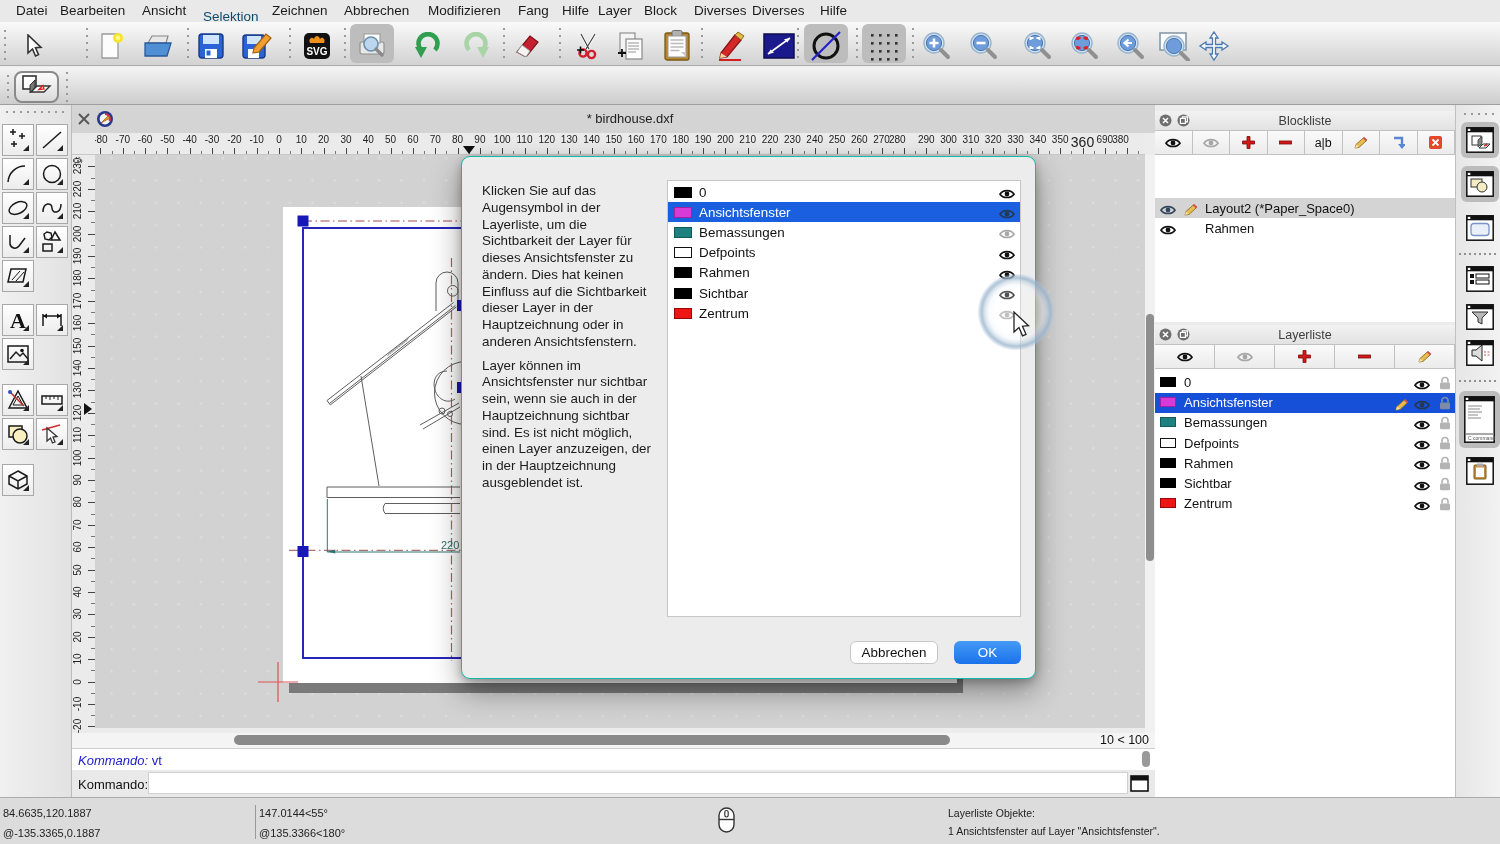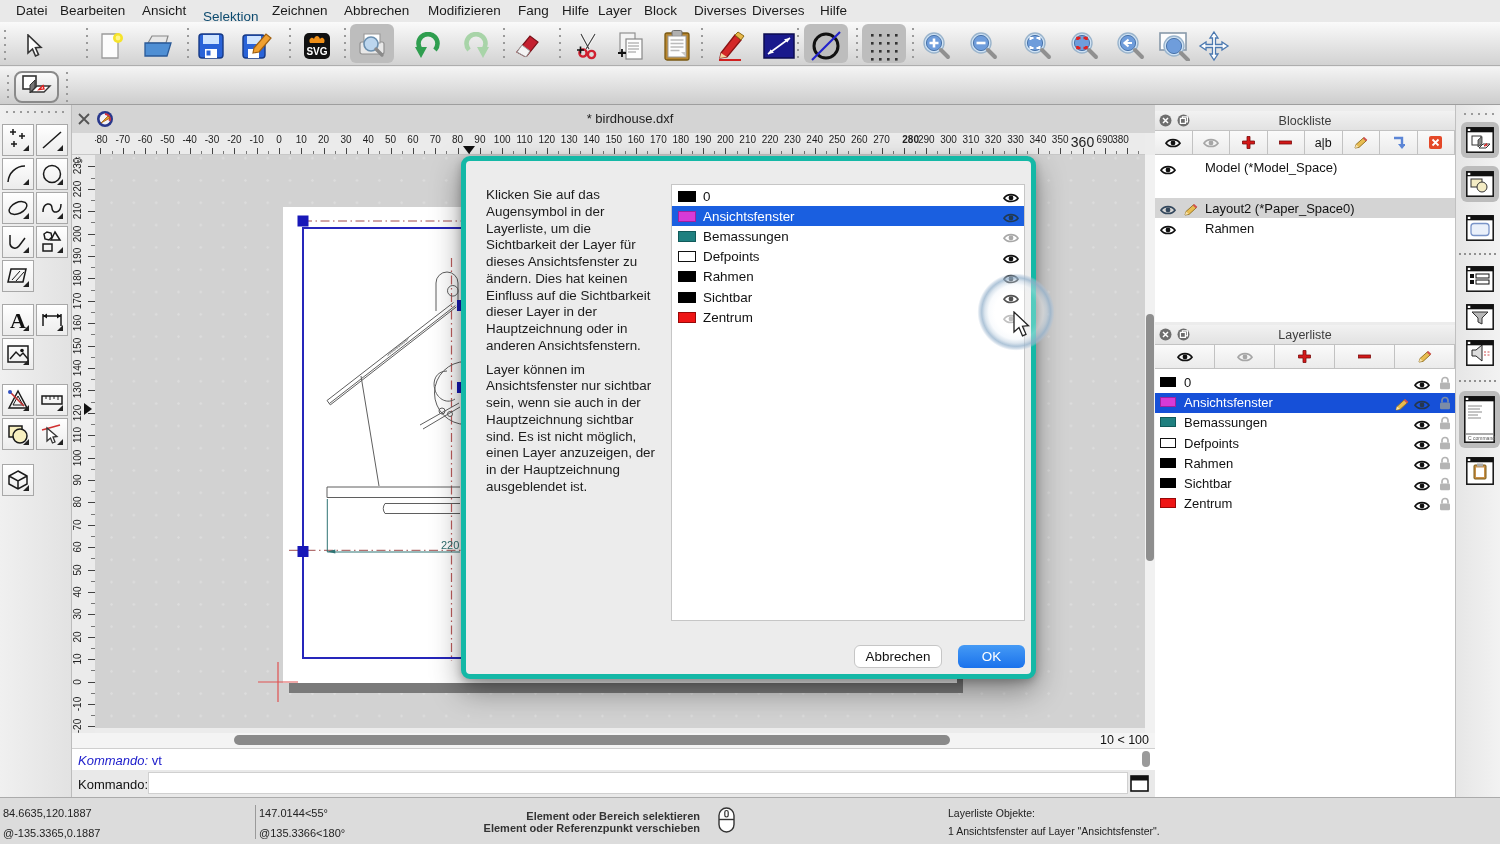--- a/index.html
+++ b/index.html
@@ -409,21 +409,21 @@
 <div class="abs" style="left:730.8px;top:18px;width:1px;height:4px;background:#777;"></div>
 <div class="abs" style="left:727.0px;top:1px;width:30px;text-align:center;font-size:10px;color:#222;">250</div>
 <div class="abs" style="left:742.0px;top:15px;width:1px;height:7px;background:#444;"></div>
 <div class="abs" style="left:753.2px;top:18px;width:1px;height:4px;background:#777;"></div>
 <div class="abs" style="left:749.3px;top:1px;width:30px;text-align:center;font-size:10px;color:#222;">260</div>
 <div class="abs" style="left:764.3px;top:15px;width:1px;height:7px;background:#444;"></div>
 <div class="abs" style="left:775.5px;top:18px;width:1px;height:4px;background:#777;"></div>
 <div class="abs" style="left:771.6px;top:1px;width:30px;text-align:center;font-size:10px;color:#222;">270</div>
 <div class="abs" style="left:786.6px;top:15px;width:1px;height:7px;background:#444;"></div>
 <div class="abs" style="left:797.8px;top:18px;width:1px;height:4px;background:#777;"></div>
-<div class="abs" style="left:794.0px;top:1px;width:30px;text-align:right;font-size:10px;color:#222;font-weight:bold;">280</div>
+<div class="abs" style="left:794.0px;top:1px;width:30px;text-align:left;font-size:10px;color:#222;">280</div>
 <div class="abs" style="left:809.0px;top:15px;width:1px;height:7px;background:#444;"></div>
 <div class="abs" style="left:820.1px;top:18px;width:1px;height:4px;background:#777;"></div>
 <div class="abs" style="left:816.3px;top:1px;width:30px;text-align:center;font-size:10px;color:#222;">290</div>
 <div class="abs" style="left:831.3px;top:15px;width:1px;height:7px;background:#444;"></div>
 <div class="abs" style="left:842.4px;top:18px;width:1px;height:4px;background:#777;"></div>
 <div class="abs" style="left:838.6px;top:1px;width:30px;text-align:center;font-size:10px;color:#222;">300</div>
 <div class="abs" style="left:853.6px;top:15px;width:1px;height:7px;background:#444;"></div>
 <div class="abs" style="left:864.8px;top:18px;width:1px;height:4px;background:#777;"></div>
 <div class="abs" style="left:860.9px;top:1px;width:30px;text-align:center;font-size:10px;color:#222;">310</div>
 <div class="abs" style="left:875.9px;top:15px;width:1px;height:7px;background:#444;"></div>
@@ -645,27 +645,20 @@
       </svg>
     </div>
 <div style="flex:1;border:1px solid #c2c2c2;border-left-width:0;background:linear-gradient(#fafafa,#ebebeb);display:flex;align-items:center;justify-content:center;">
       <svg width="15" height="15" viewBox="0 0 15 15">
         <rect x="1" y="1" width="13" height="13" rx="2" fill="#e44828"></rect>
         <path d="M4.5,4.5 l6,6 M10.5,4.5 l-6,6" stroke="#fff" stroke-width="1.8"></path>
       </svg>
     </div>
 </div>
 <div class="abs" style="left:1155px;top:155px;width:300px;height:167px;background:#fff;">
-<div class="abs" style="left:0;top:2.5px;width:300px;height:20.3px;">
-      <span class="abs" style="left:5px;top:4px;"><svg width="16" height="12" viewBox="0 0 16 12">
-          <path d="M1,6.2 C4,1.4 12,1.4 15,6.2 C12,10.6 4,10.6 1,6.2 Z" fill="none" stroke="#111" stroke-width="1.7"></path>
-          <circle cx="8" cy="6" r="2.4" fill="#111"></circle>
-        </svg></span>
-      <span class="abs" style="left:50px;top:2.5px;font-size:13px;color:#111;">Model (*Model_Space)</span>
-    </div>
 <div class="abs" style="left:0;top:43.1px;width:300px;height:20.3px;background:#d4d4d4;">
       <span class="abs" style="left:5px;top:4px;"><svg width="16" height="12" viewBox="0 0 16 12">
           <path d="M1,6.2 C4,1.4 12,1.4 15,6.2 C12,10.6 4,10.6 1,6.2 Z" fill="none" stroke="#33475c" stroke-width="1.7"></path>
           <circle cx="8" cy="6" r="2.4" fill="#33475c"></circle>
         </svg></span>
       <span class="abs" style="left:29px;top:4px;"><svg width="14" height="12" viewBox="0 0 14 12">
           <path d="M1,11 L2,7.5 L9.5,0.8 L12.6,3.5 L5,10.4 Z" fill="#e8bc50" stroke="#96762a" stroke-width="1"></path>
           <path d="M9.5,0.8 L12.6,3.5" stroke="#d05050" stroke-width="2"></path>
           <path d="M1,11 L2,7.5 L4.8,10 Z" fill="#f6e2b0"></path>
         </svg></span>
@@ -884,30 +877,29 @@
     <rect x="8" y="8" width="12" height="14" rx="1" fill="#c89048" stroke="#7a5a14"></rect>
     <rect x="11" y="6.5" width="6" height="3" fill="#aaa"></rect>
     <rect x="10" y="10.5" width="8" height="9.5" fill="#fff"></rect>
   </svg>
 <div class="abs" style="left:0;top:797px;width:1500px;height:47px;background:#dcdcdc;border-top:1px solid #ababab;">
 <span class="abs" style="left:3px;top:9px;font-size:11px;color:#222;">84.6635,120.1887</span>
 <span class="abs" style="left:3px;top:29px;font-size:11px;color:#222;">@-135.3365,0.1887</span>
 <div class="abs" style="left:255px;top:7px;width:1px;height:34px;background:#9a9a9a;"></div>
 <span class="abs" style="left:259px;top:9px;font-size:11px;color:#222;">147.0144&lt;55°</span>
 <span class="abs" style="left:259px;top:29px;font-size:11px;color:#222;">@135.3366&lt;180°</span>
-<div class="abs" style="left:400px;top:12px;width:300px;text-align:right;font-size:11px;font-weight:bold;color:#333;line-height:12px;">Element oder Bereich selektieren<br>Element oder Referenzpunkt verschieben</div>
 <svg class="abs" style="left:718px;top:9px;" width="17" height="26" viewBox="0 0 17 26">
       <rect x="1" y="1" width="15" height="24" rx="7.5" fill="#fff" stroke="#333" stroke-width="1.4"></rect>
       <path d="M1,12.5 h15" stroke="#333" stroke-width="1.4"></path>
       <rect x="6.8" y="3.5" width="3.4" height="6.5" rx="1.7" fill="#fff" stroke="#333" stroke-width="1.2"></rect>
     </svg>
 <span class="abs" style="left:948px;top:9px;font-size:10.5px;color:#222;">Layerliste Objekte:</span>
 <span class="abs" style="left:948px;top:27px;font-size:10.5px;color:#222;">1 Ansichtsfenster auf Layer "Ansichtsfenster".</span>
 </div>
-<div class="abs" style="left:461px;top:156px;width:575px;height:523px;background:#ececec;border:5px solid #14b8a6;border-radius:9px;box-shadow:0 12px 30px rgba(0,0,0,.38),0 3px 9px rgba(0,0,0,.22);">
+<div class="abs" style="left:461px;top:156px;width:575px;height:523px;background:#ececec;border:1px solid #14b8a6;border-radius:9px;box-shadow:0 12px 30px rgba(0,0,0,.38),0 3px 9px rgba(0,0,0,.22);">
 <div class="abs" style="left:20px;top:26px;width:190px;font-size:13.4px;line-height:16.75px;color:#1c1c1c;">Klicken Sie auf das<br>Augensymbol in der<br>Layerliste, um die<br>Sichtbarkeit der Layer für<br>dieses Ansichtsfenster zu<br>ändern. Dies hat keinen<br>Einfluss auf die Sichtbarkeit<br>dieser Layer in der<br>Hauptzeichnung oder in<br>anderen Ansichtsfenstern.<div style="height:7px;"></div>Layer können im<br>Ansichtsfenster nur sichtbar<br>sein, wenn sie auch in der<br>Hauptzeichnung sichtbar<br>sind. Es ist nicht möglich,<br>einen Layer anzuzeigen, der<br>in der Hauptzeichnung<br>ausgeblendet ist.</div>
 <div class="abs" style="left:205px;top:23px;width:354px;height:437px;background:#fff;border:1px solid #c6c6c6;">
 <div class="abs" style="left:0;top:1.0px;width:352px;height:20.2px;">
         <span class="abs" style="left:6px;top:4.5px;width:18px;height:11px;background:#000;border:1px solid #000;"></span>
         <span class="abs" style="left:31px;top:2.5px;font-size:13.4px;color:#111;">0</span>
         <span class="abs" style="left:331px;top:4px;"><svg width="16" height="12" viewBox="0 0 16 12">
             <path d="M1,6.2 C4,1.4 12,1.4 15,6.2 C12,10.6 4,10.6 1,6.2 Z" fill="none" stroke="#111" stroke-width="1.7"></path>
             <circle cx="8" cy="6" r="2.4" fill="#111"></circle>
           </svg></span>
       </div>

